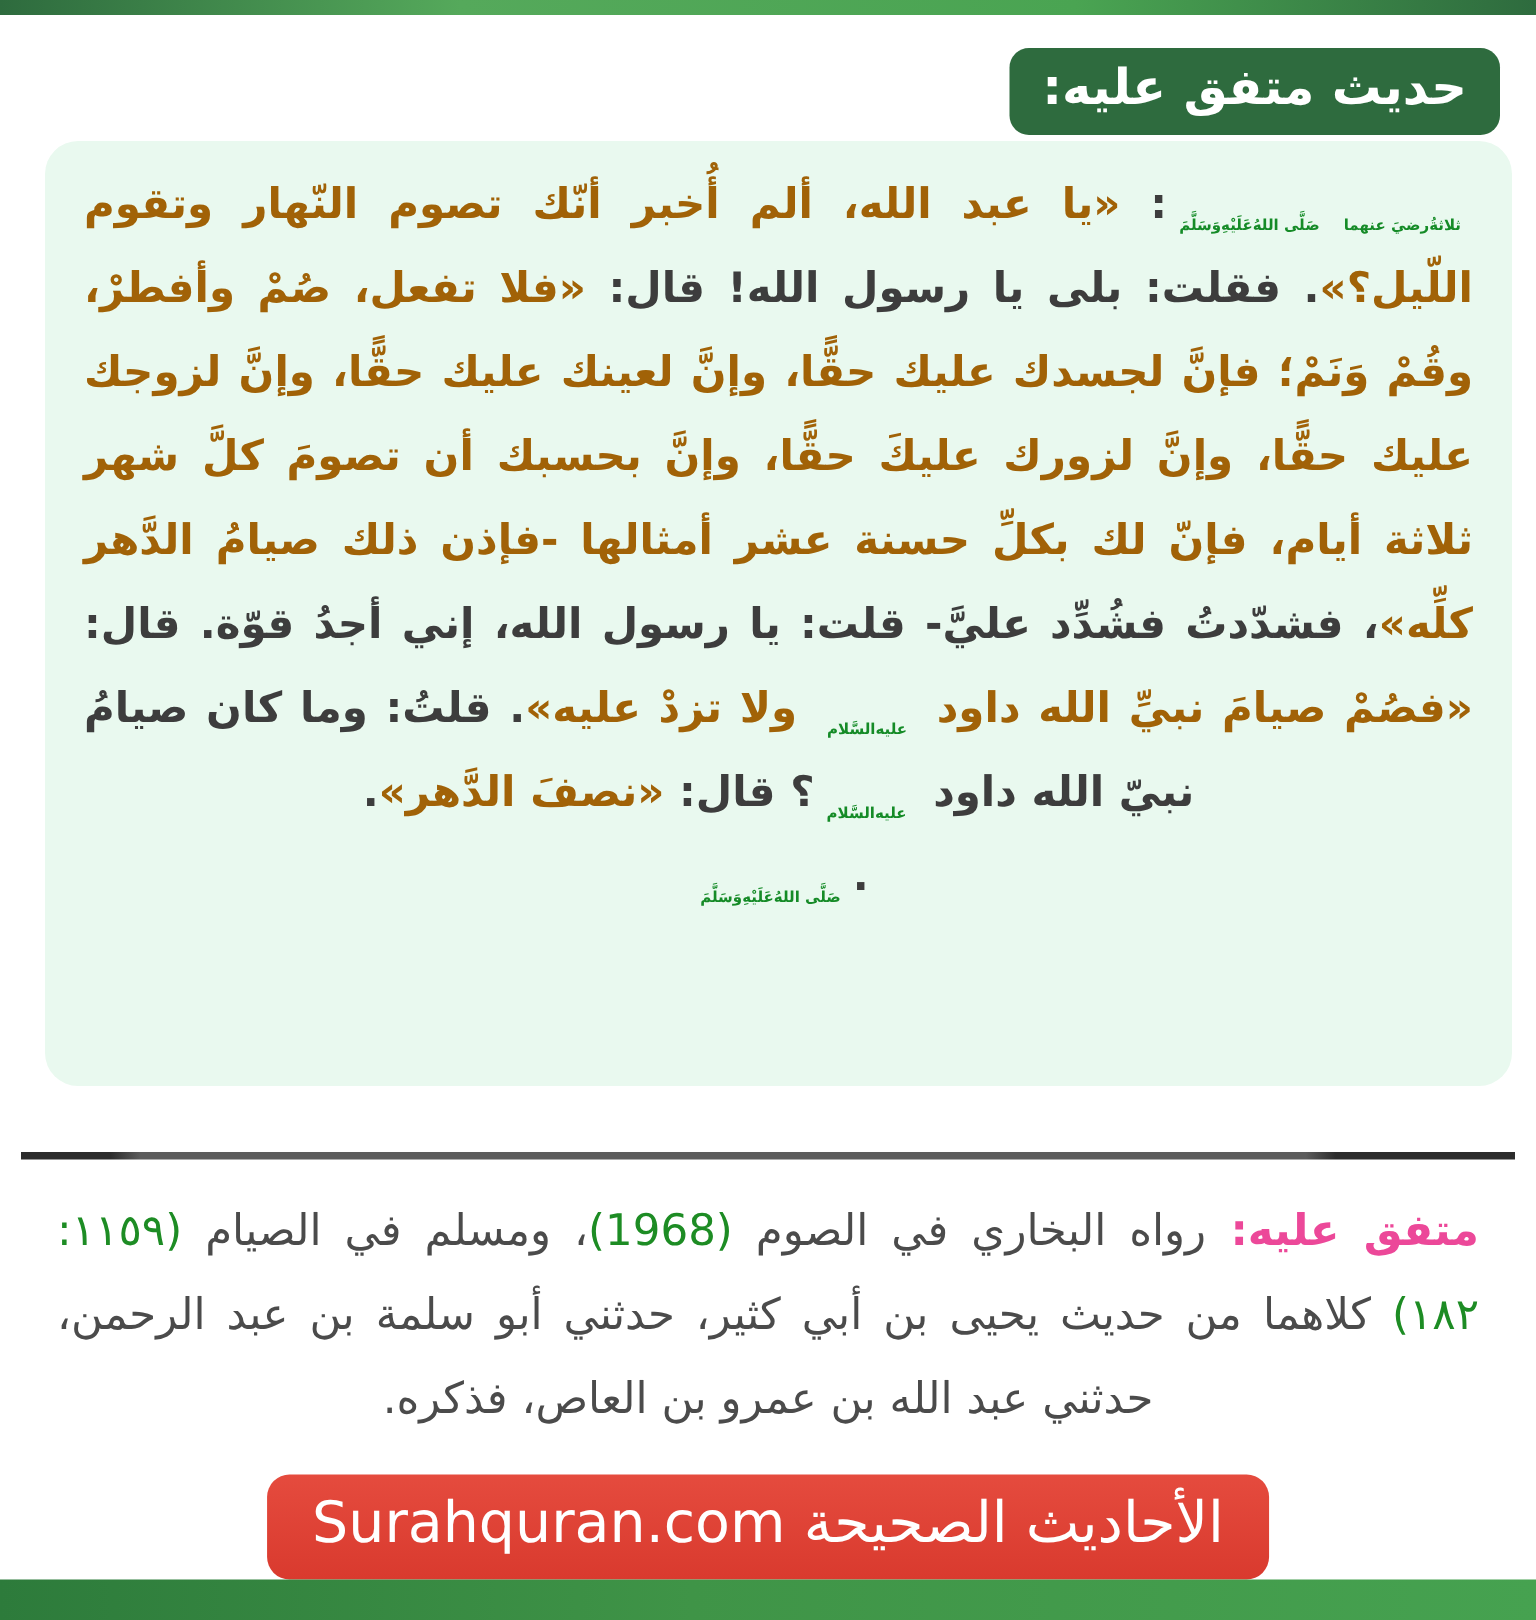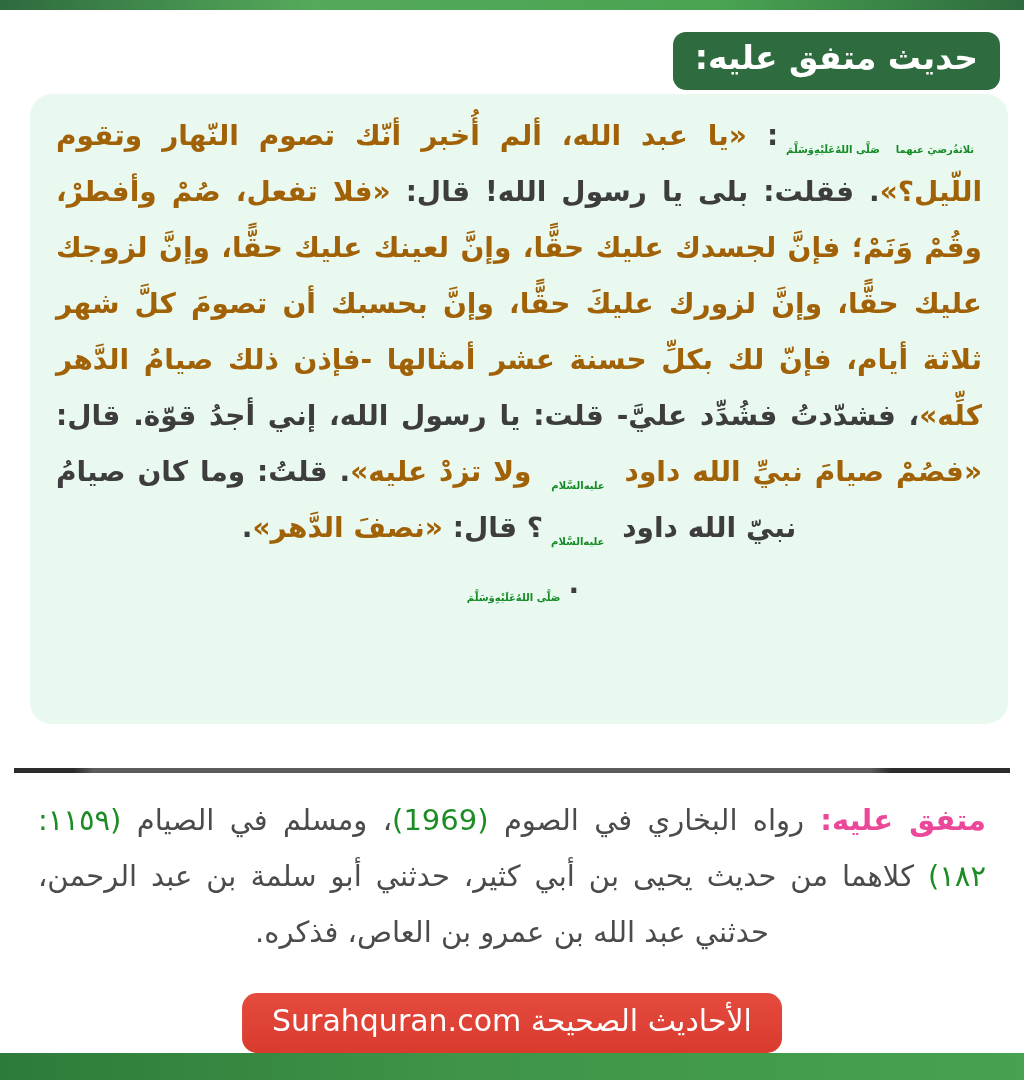--- a/index.html
+++ b/index.html
@@ -49,21 +49,21 @@
     direction:rtl;text-align:justify;text-align-last:center;
     font-size:29px;font-weight:400;line-height:56px;color:#4b4b4b;
   }
   .seg-red{color:#ec4899;font-weight:700;}
   .seg-gray{color:#4b4b4b;}
   .seg-green{color:#1d8c24;}
   
   .banner{
     position:absolute;bottom:27px;left:50%;transform:translateX(-50%);
     background:linear-gradient(180deg,#e54b3e,#d93a2e);
-    color:#ffffff;font-size:30px;font-weight:400;line-height:1.2;
+    color:#ffffff;font-size:38px;font-weight:400;line-height:1.2;
     padding:10px 30px 14px;border-radius:15px;direction:rtl;white-space:nowrap;
   }
   
   .bottom-bar{
     position:absolute;bottom:0;left:0;width:1024px;height:27px;
     background:linear-gradient(90deg,#2d7b3b 0%,#3f9447 45%,#46a250 100%);
   }
 </style>
 </head>
 <body>
@@ -88,17 +88,17 @@
       <span>عليه</span>
       <span>السَّلام</span>
     </span><span class="seg-dark">؟ قال: </span><span class="seg-blue">«نصفَ الدَّهر»</span><span class="seg-dark">.</span><br><span class="honorific">
       <span>صَلَّى اللهُ</span>
       <span>عَلَيْهِ</span>
       <span>وَسَلَّمَ</span>
     </span><span class="seg-dark">.</span></div>
 
 <div class="divider"></div>
 
-<div class="attribution"><span class="seg-red">متفق عليه: </span><span class="seg-gray">رواه البخاري في الصوم </span><span class="seg-green">(1969)</span><span class="seg-gray">، ومسلم في الصيام </span><span class="seg-green">(١١٥٩: ١٨٢)</span><span class="seg-gray"> كلاهما من حديث يحيى بن أبي كثير، حدثني أبو سلمة بن عبد الرحمن، حدثني عبد الله بن عمرو بن العاص، فذكره.</span></div>
+<div class="attribution"><span class="seg-red">متفق عليه: </span><span class="seg-gray">رواه البخاري في الصوم </span><span class="seg-green">(1968)</span><span class="seg-gray">، ومسلم في الصيام </span><span class="seg-green">(١١٥٩: ١٨٢)</span><span class="seg-gray"> كلاهما من حديث يحيى بن أبي كثير، حدثني أبو سلمة بن عبد الرحمن، حدثني عبد الله بن عمرو بن العاص، فذكره.</span></div>
 
 <div class="banner">الأحاديث الصحيحة Surahquran.com</div>
 
 <div class="bottom-bar"></div>
 
 </body></html>

